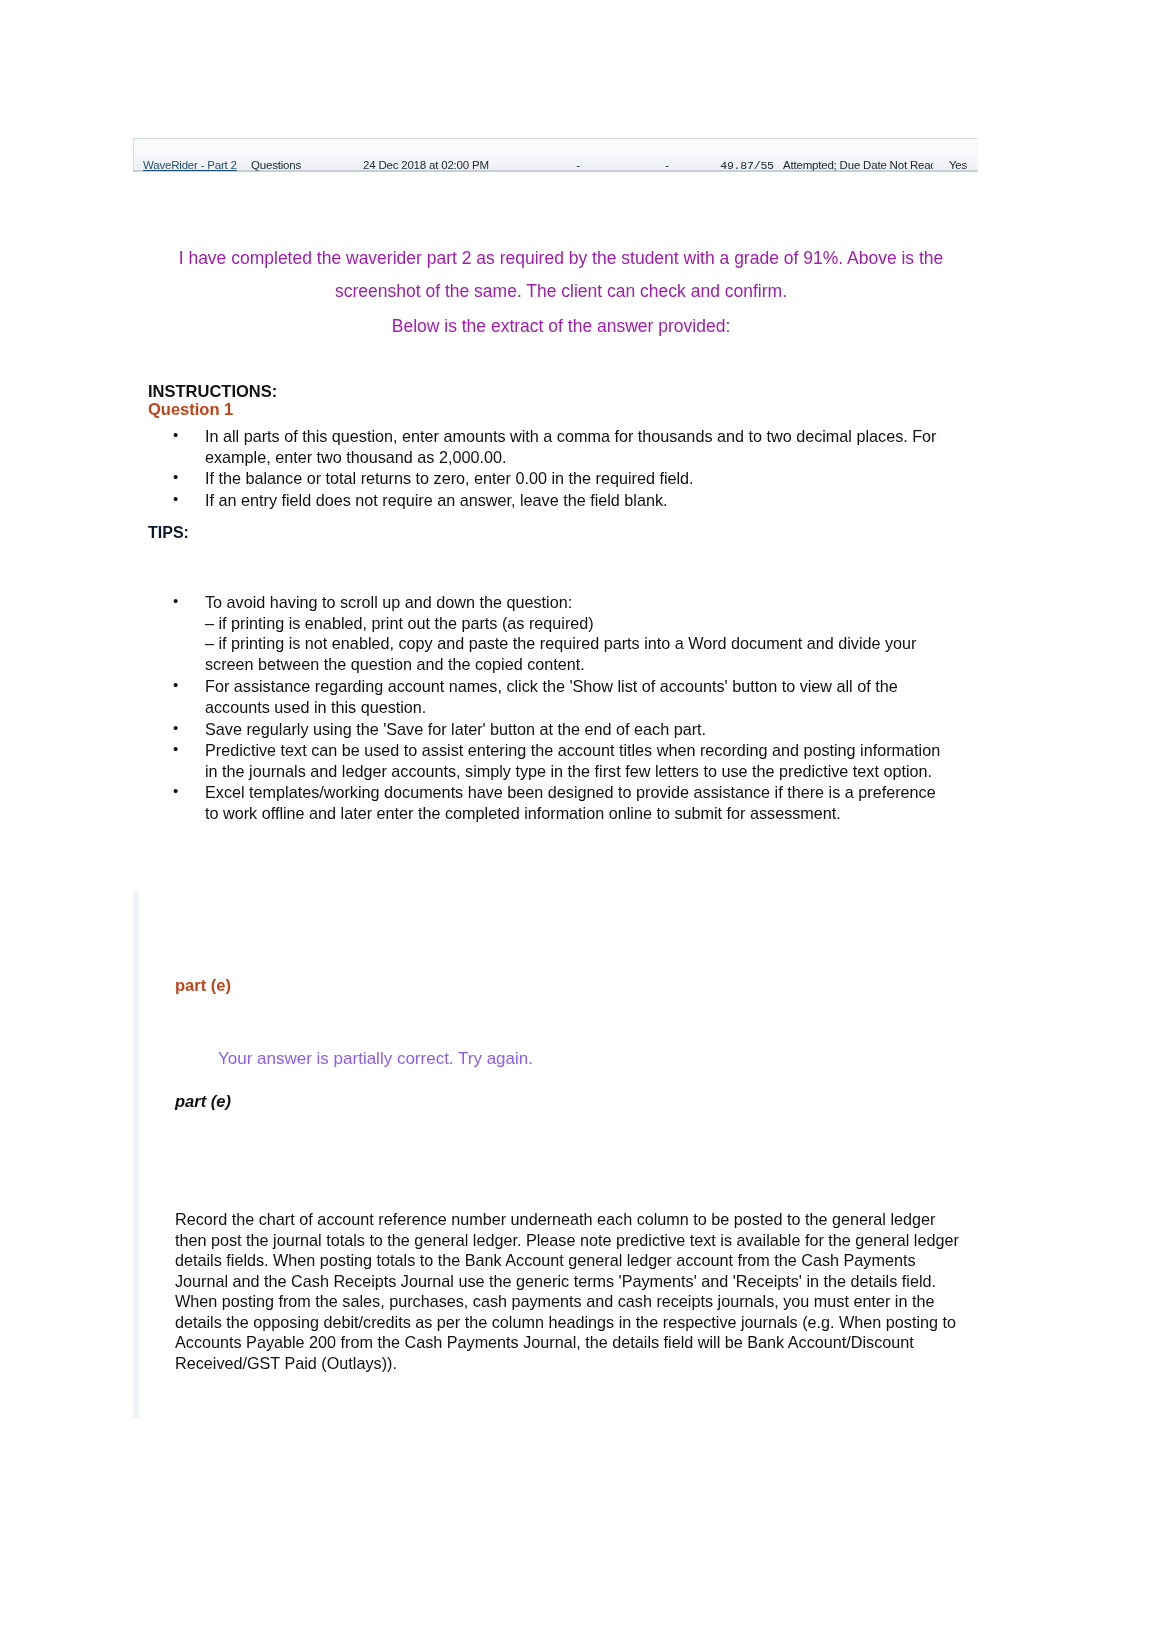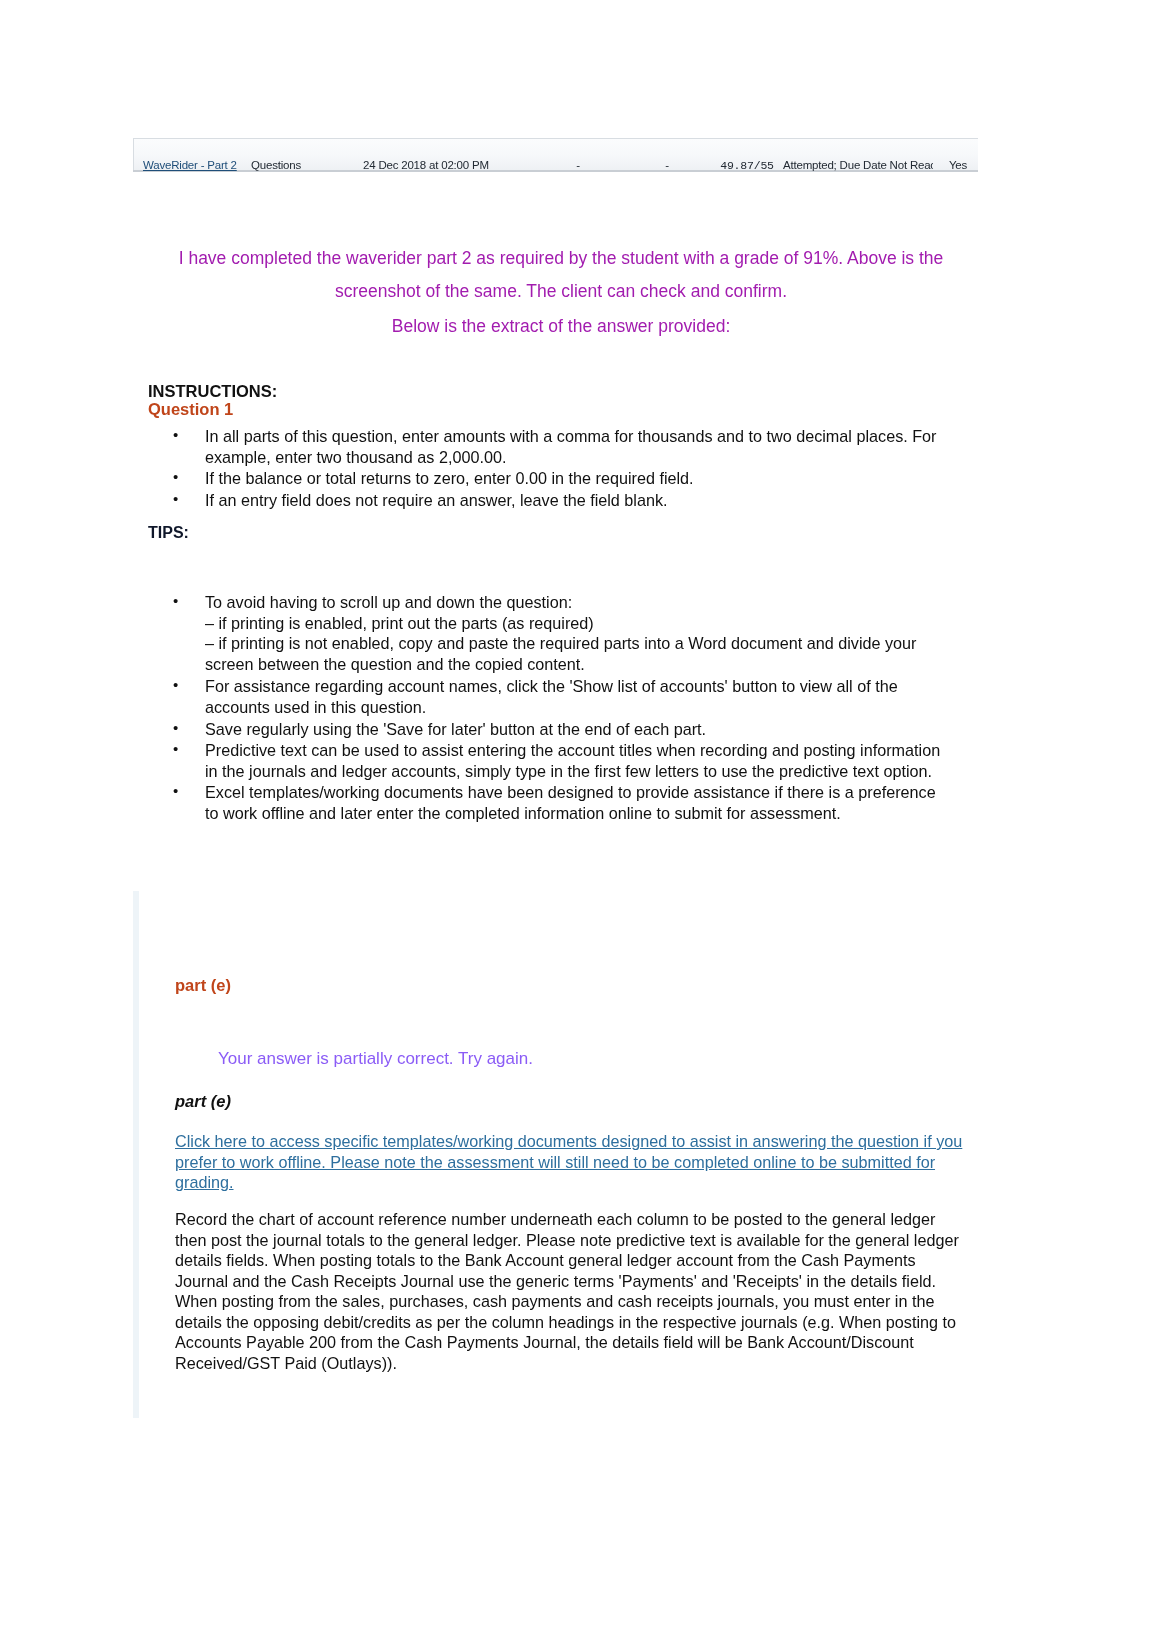--- a/index.html
+++ b/index.html
@@ -259,16 +259,15 @@
     <li>Excel templates/working documents have been designed to provide assistance if there is a preference to work offline and later enter the completed information online to submit for assessment.</li>
   </ul>
 </div>
 
 <div class="a-card-bg"></div>
 <div class="a-card">
   <div class="a-inner">
     <div class="part-e-orange">part (e)</div>
     <div class="feedback">Your answer is partially correct.  Try again.</div>
     <div class="part-e-italic">part (e)</div>
-    <a href="#" class="tmpl-link">Click here to access specific templates/working documents designed to assist in answering the question if you prefer to work offline. Please note the assessment will still need to be completed online to be submitted for grading.</a>
     <div class="record-para">Record the chart of account reference number underneath each column to be posted to the general ledger then post the journal totals to the general ledger. Please note predictive text is available for the general ledger details fields. When posting totals to the Bank Account general ledger account from the Cash Payments Journal and the Cash Receipts Journal use the generic terms 'Payments' and 'Receipts' in the details field. When posting from the sales, purchases, cash payments and cash receipts journals, you must enter in the details the opposing debit/credits as per the column headings in the respective journals (e.g. When posting to Accounts Payable 200 from the Cash Payments Journal, the details field will be Bank Account/Discount Received/GST Paid (Outlays)).</div>
   </div>
 </div>
 
 </body></html>

